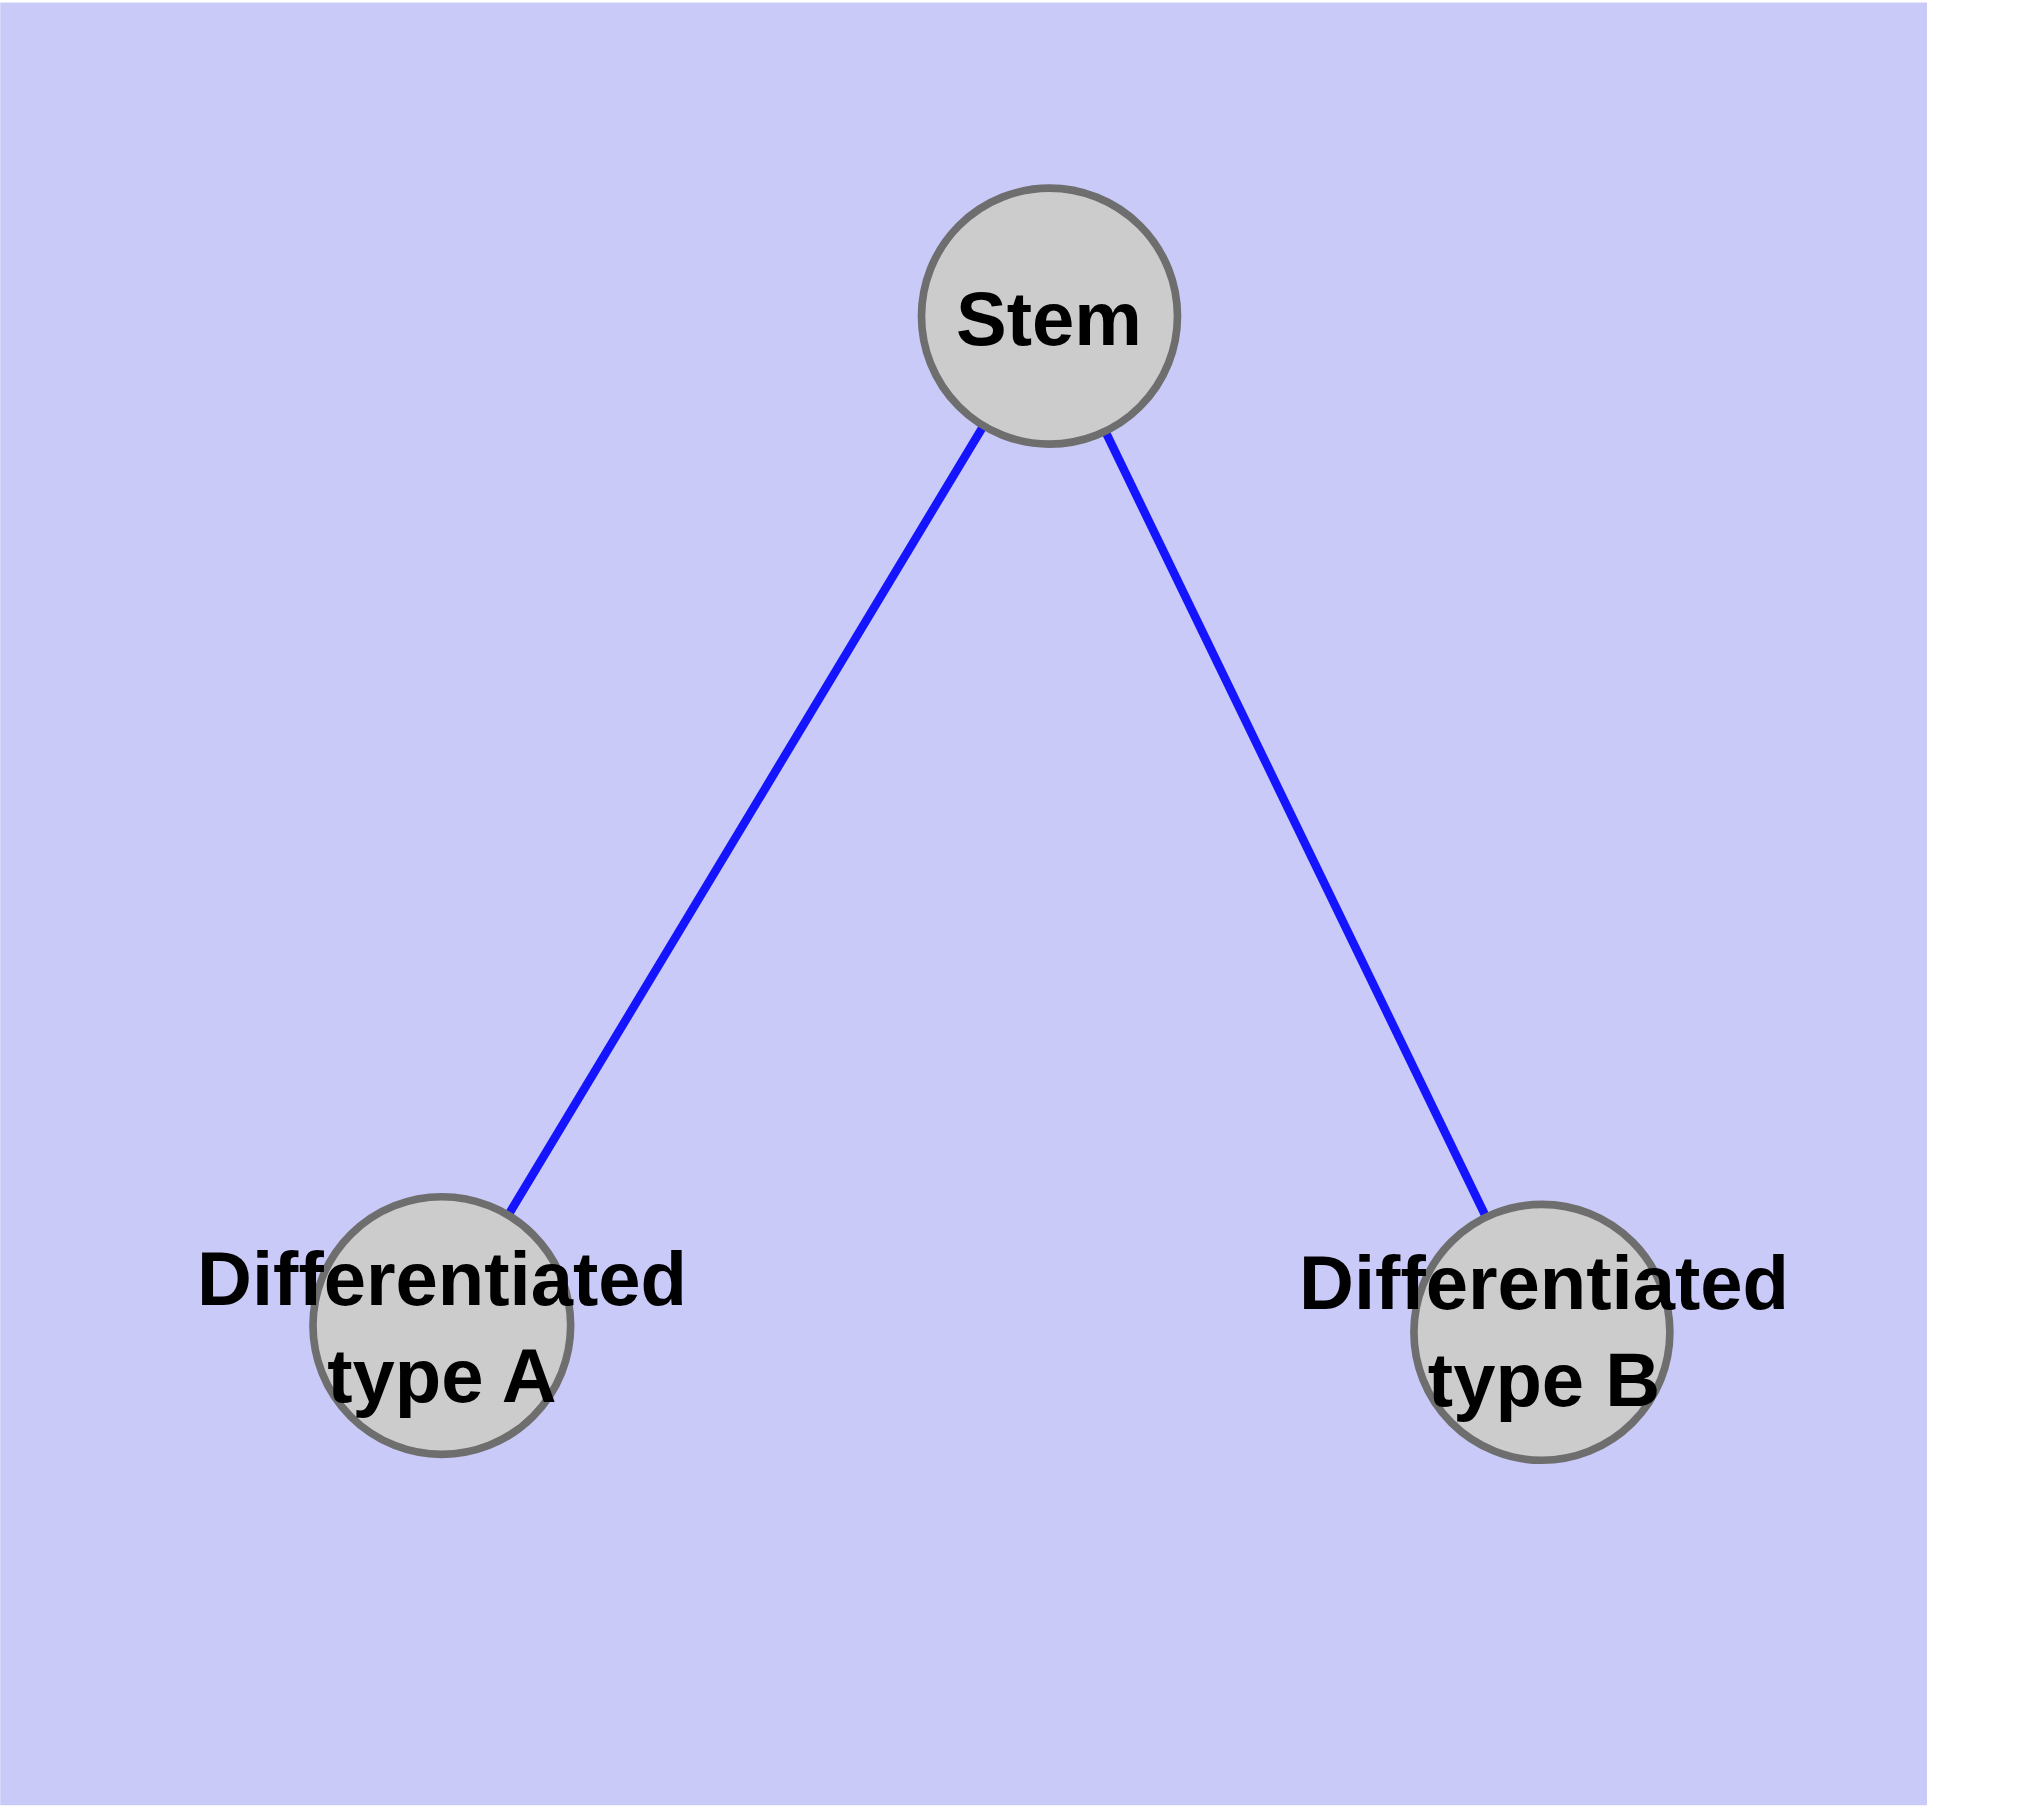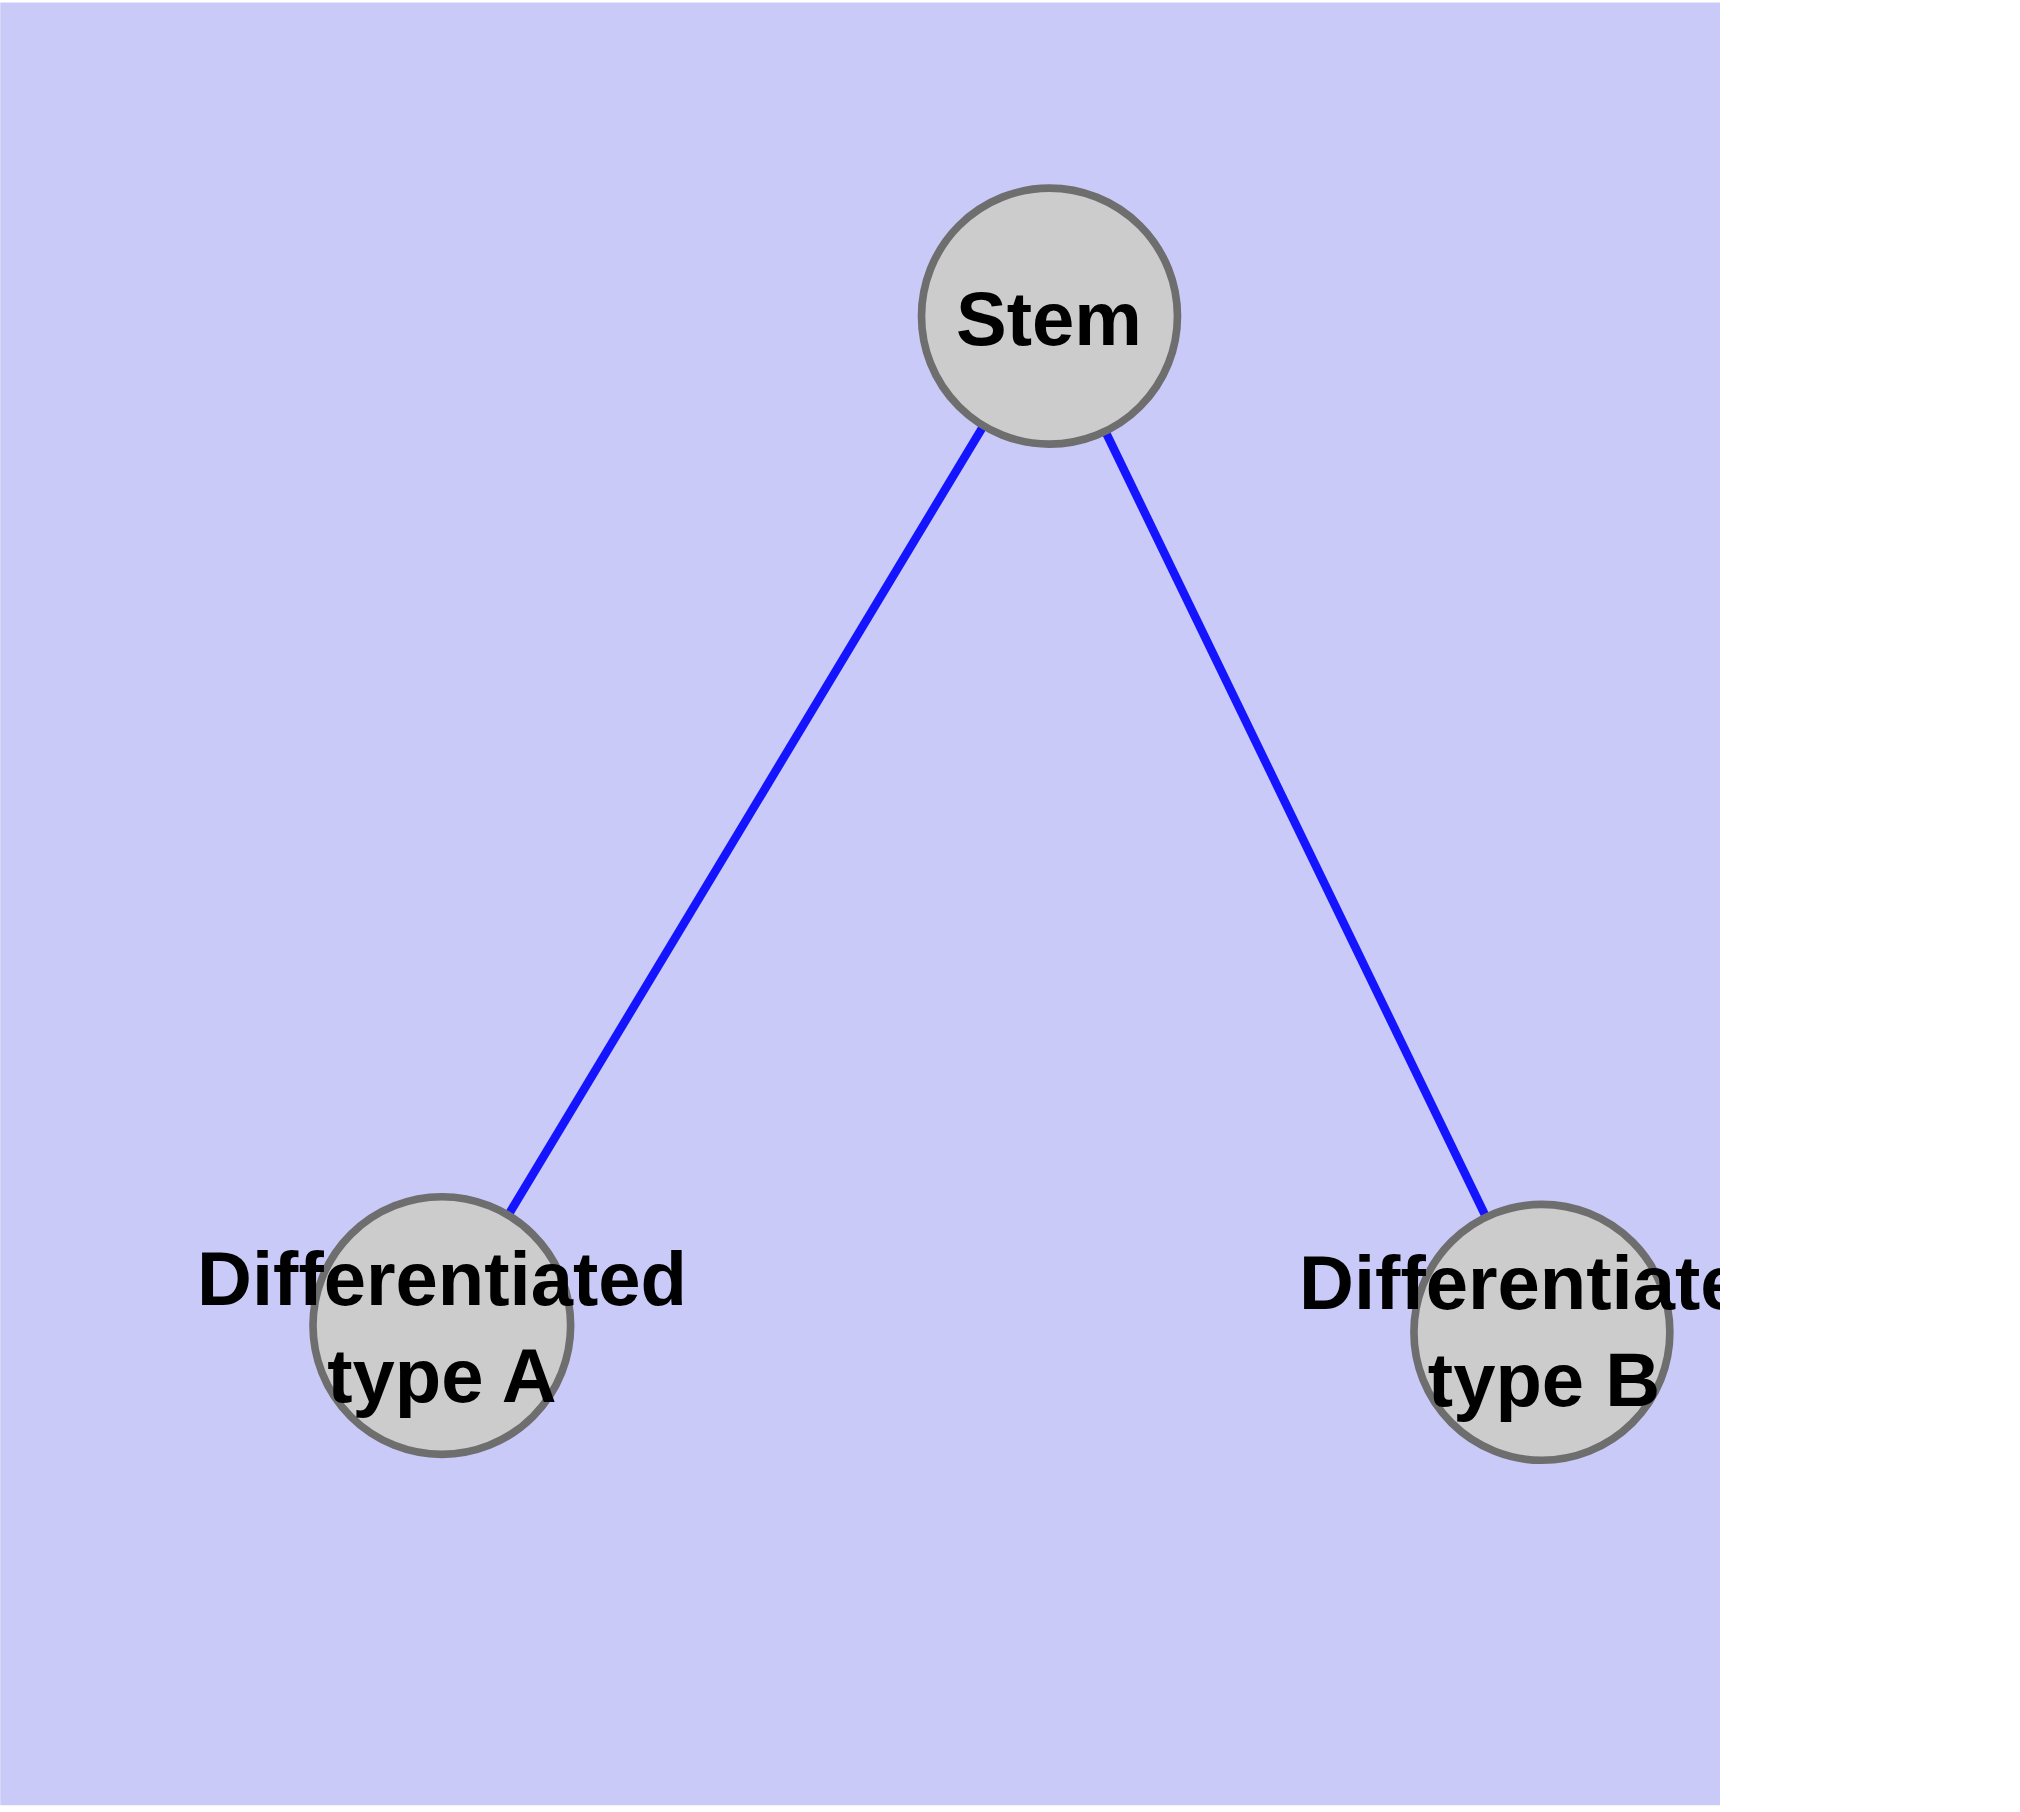--- a/index.html
+++ b/index.html
@@ -1,18 +1,18 @@
 <!DOCTYPE html>
 <html style="font-size:13.6px"><head>
 <meta charset="utf-8">
 <style>
   html, body { margin: 0; padding: 0; background: #ffffff; }
   .page {
     position: relative;
-    width: 1720px;
+    width: 1927px;
     height: 1812px;
     background: #ffffff;
     overflow: hidden;
     font-family: "Liberation Sans", sans-serif;
   }
   .graph-svg {
     position: absolute;
     inset: 0;
     width: 2021px;
     height: 1812px;

